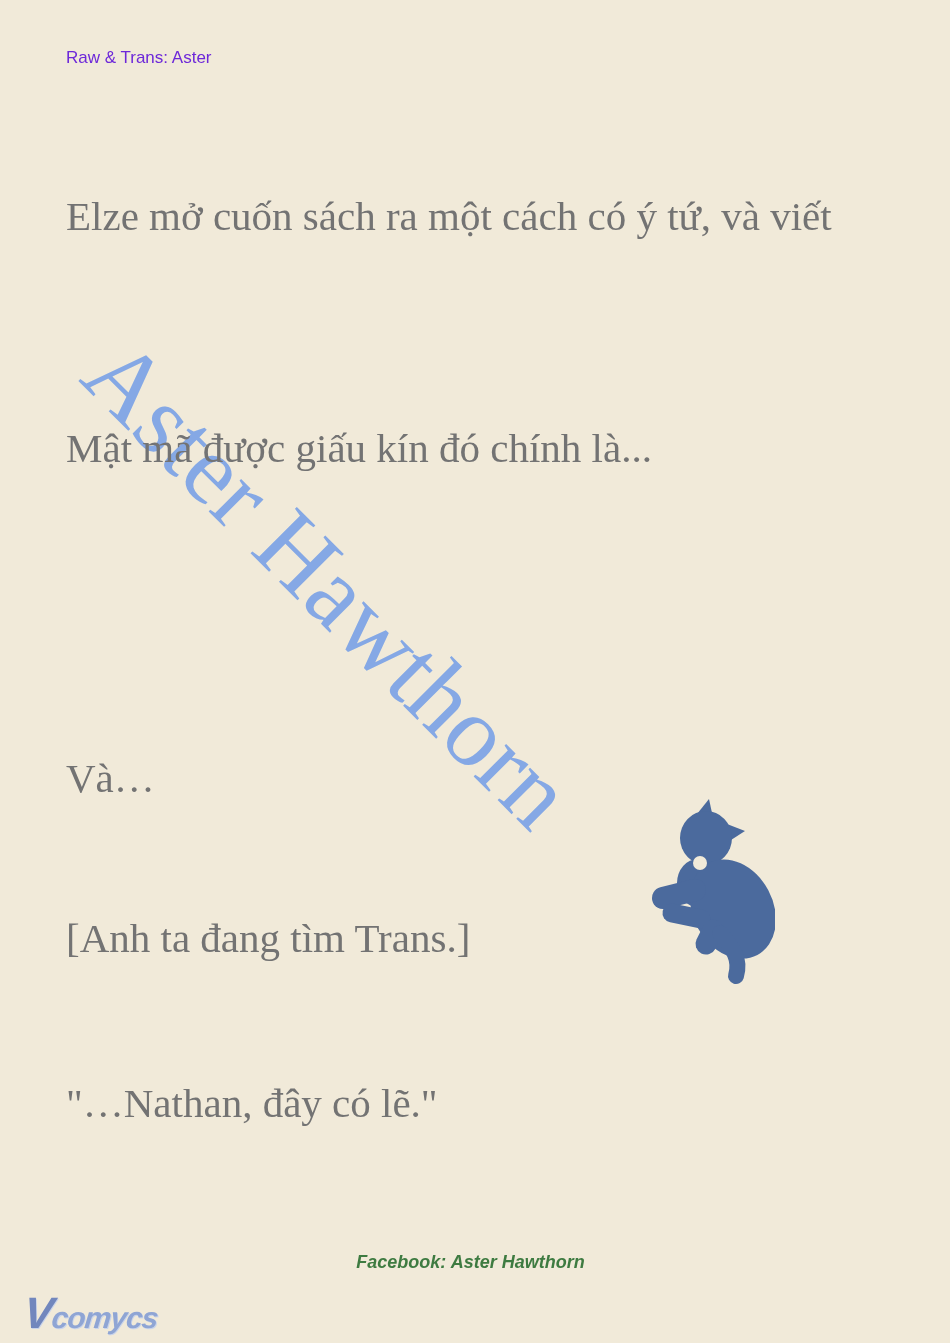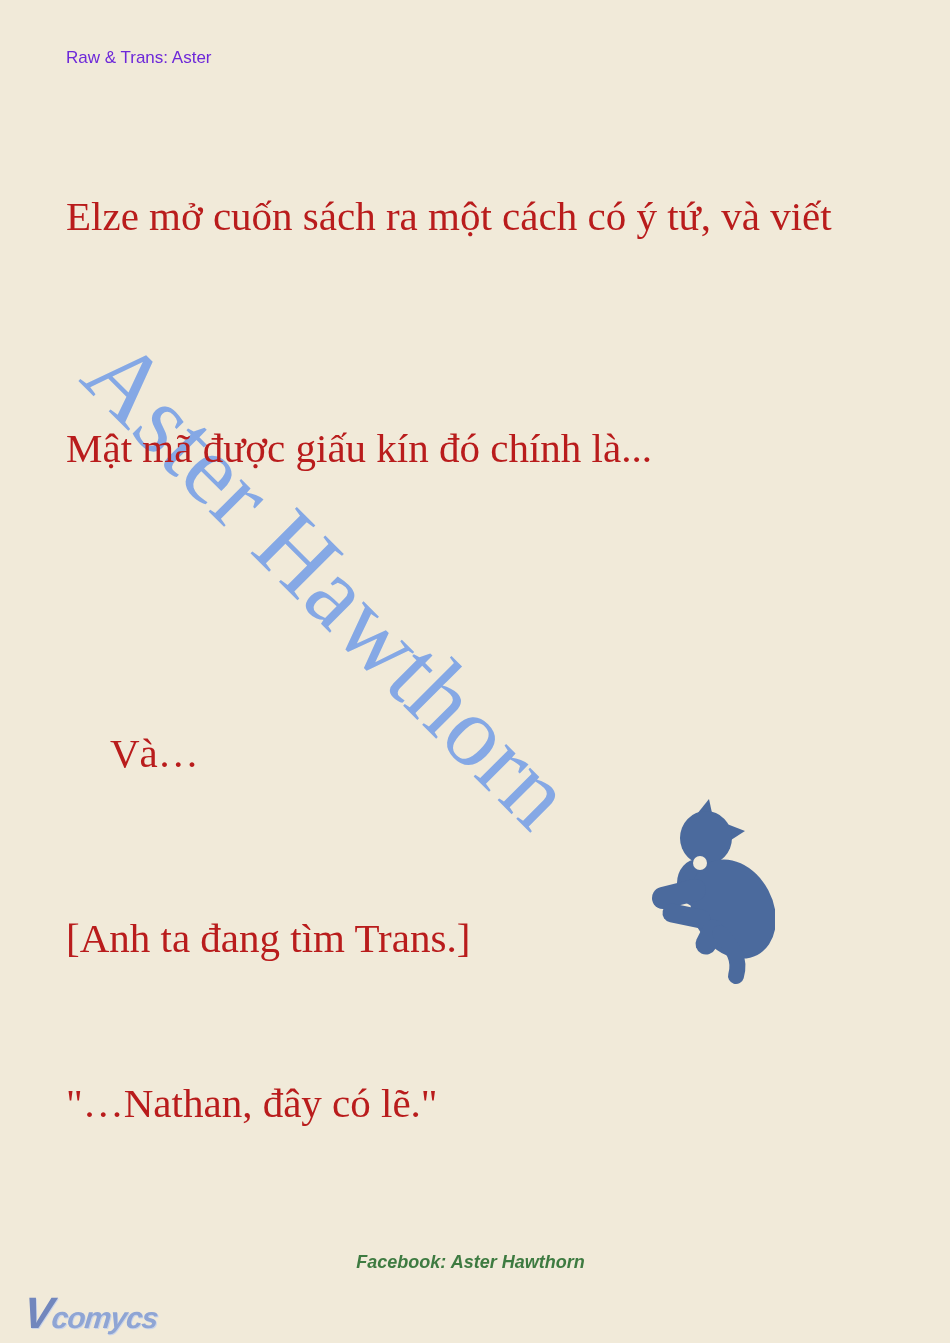--- a/index.html
+++ b/index.html
@@ -37,28 +37,28 @@
     transform-origin: left top;
     z-index: 1;
     pointer-events: none;
   }
   .para {
     position: absolute;
     left: 66px;
     right: 40px;
     font-size: 41px;
     line-height: 67px;
-    color: #b91c1c;
+    color: #737373;
     z-index: 2;
   }
   .para .line { white-space: nowrap; }
   .p1 { top: 183px; }
   .p2 { top: 415px; }
   .p3 { top: 580px; }
-  .p4 { top: 720px; margin-left: 44px; }
+  .p4 { top: 745px; }
   .p5 { top: 905px; }
   .p6 { top: 1070px; }
   .cat {
     position: absolute;
     left: 651px;
     top: 797px;
     width: 124px;
     height: 190px;
     z-index: 3;
   }

